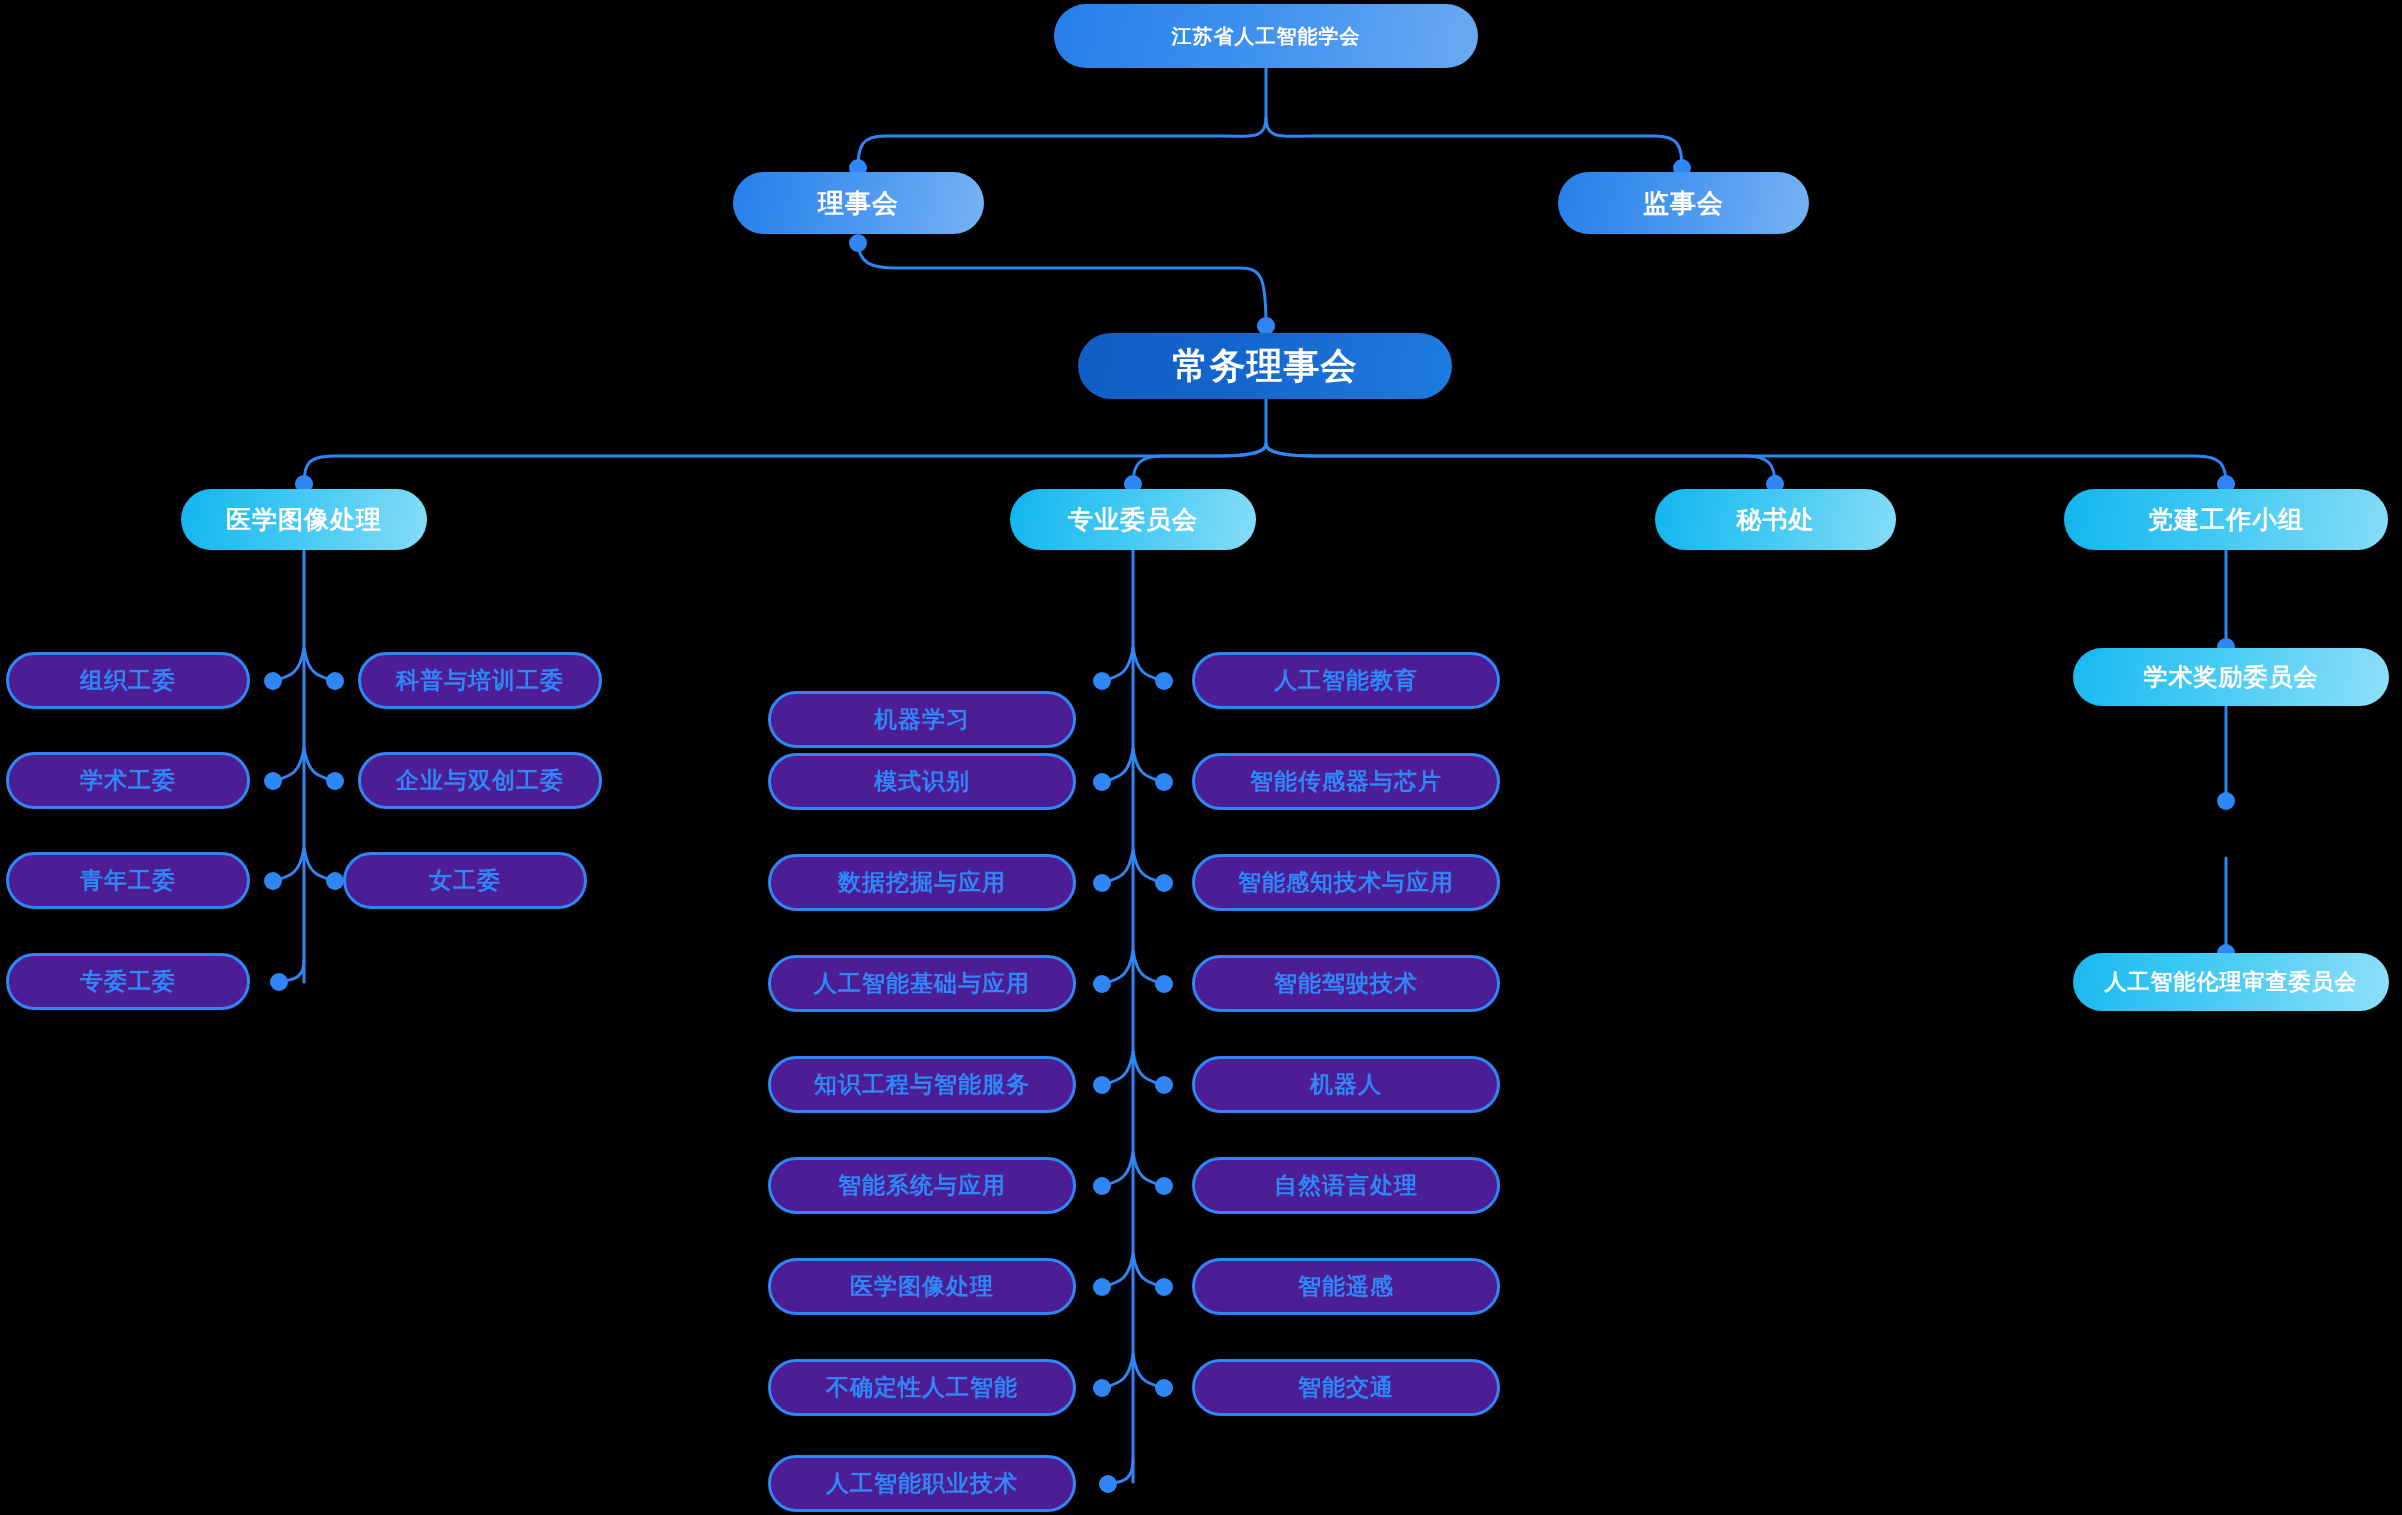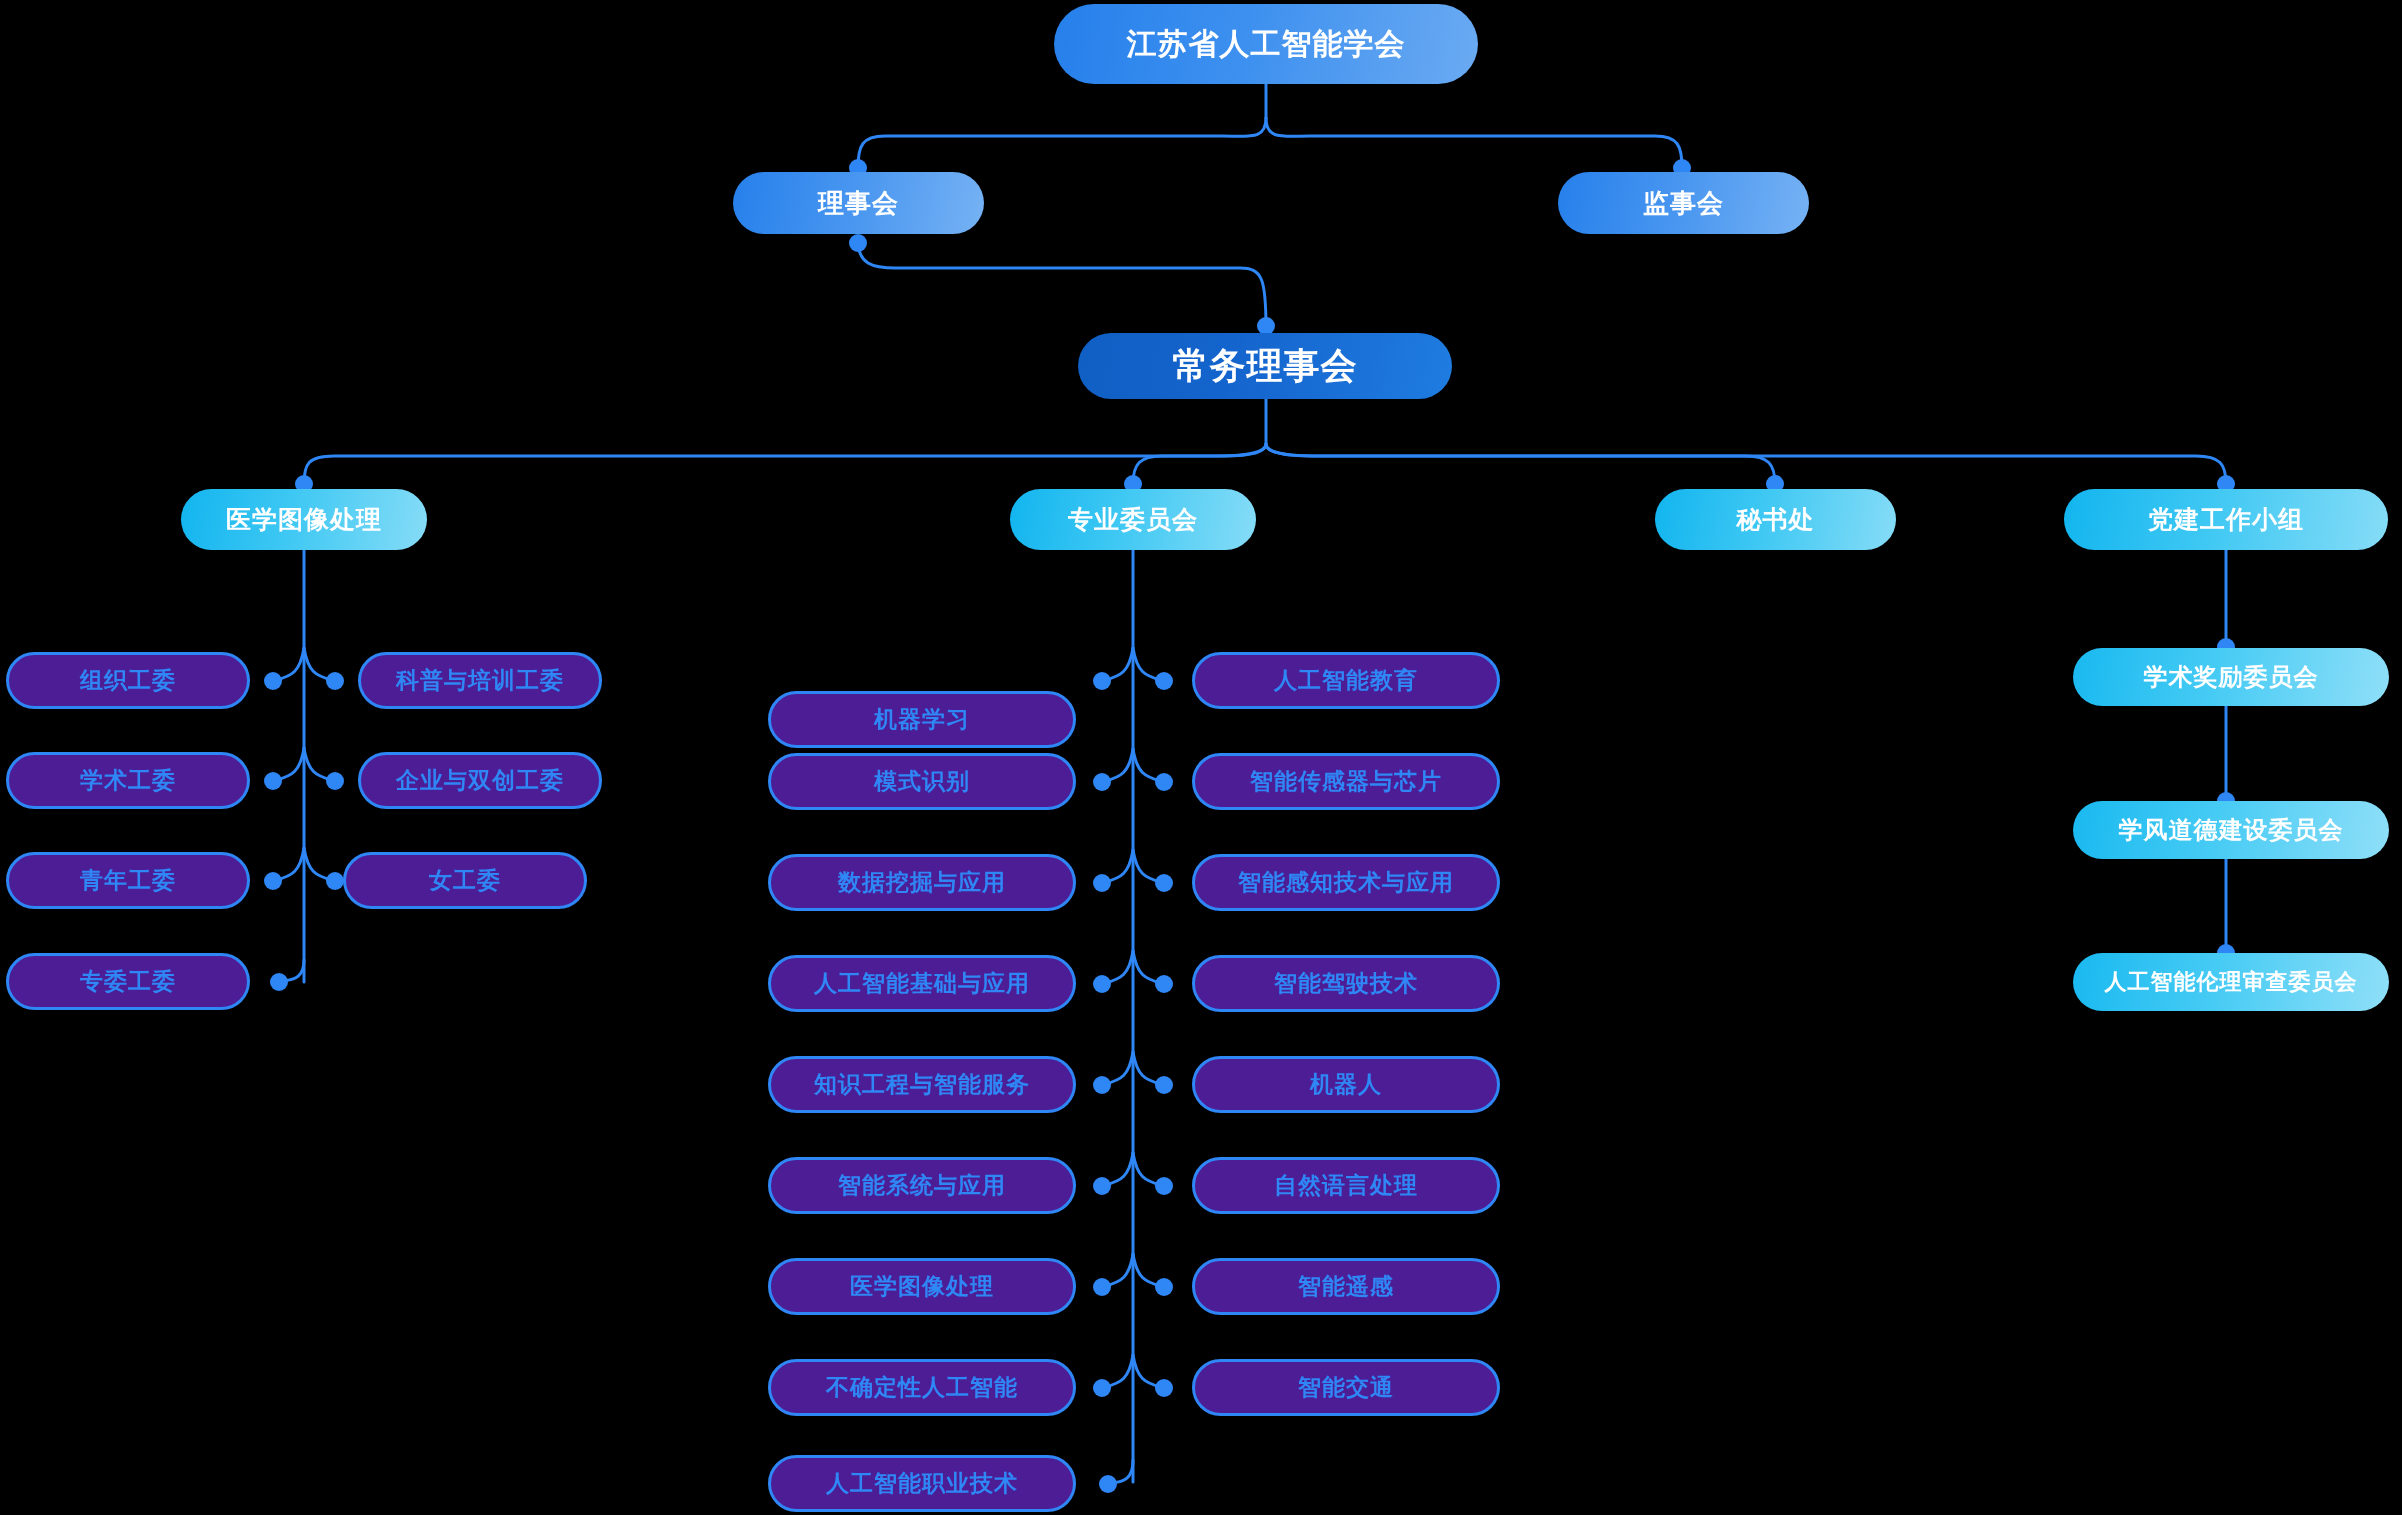--- a/index.html
+++ b/index.html
@@ -35,26 +35,26 @@
     text-align: center;
     white-space: nowrap;
     letter-spacing: 1px;
     z-index: 2;
   }
 
   
   .n-root {
     background: linear-gradient(100deg, #2680eb 0%, #3d90ef 45%, #6aaaf2 100%);
     color: #ffffff;
-    font-size: 30px;
+    font-size: 20px;
     font-weight: 700;
     left: 1054px;
     top: 4px;
     width: 424px;
-    height: 80px;
+    height: 64px;
   }
 
   
   .n-l2 {
     background: linear-gradient(100deg, #2680eb 0%, #4a97f0 50%, #76b2f4 100%);
     color: #ffffff;
     font-size: 26px;
     font-weight: 700;
     height: 62px;
   }
@@ -240,16 +240,15 @@
   <div class="node n-leaf" style="left:1192px; top:652px;  width:308px;">人工智能教育</div>
   <div class="node n-leaf" style="left:1192px; top:753px;  width:308px;">智能传感器与芯片</div>
   <div class="node n-leaf" style="left:1192px; top:854px;  width:308px;">智能感知技术与应用</div>
   <div class="node n-leaf" style="left:1192px; top:955px;  width:308px;">智能驾驶技术</div>
   <div class="node n-leaf" style="left:1192px; top:1056px; width:308px;">机器人</div>
   <div class="node n-leaf" style="left:1192px; top:1157px; width:308px;">自然语言处理</div>
   <div class="node n-leaf" style="left:1192px; top:1258px; width:308px;">智能遥感</div>
   <div class="node n-leaf" style="left:1192px; top:1359px; width:308px;">智能交通</div>
 
   <div class="node n-party-sub" style="top:648px;">学术奖励委员会</div>
-  <div class="node n-party-sub" style="top:801px;">学风道德建设委员会</div>
   <div class="node n-party-sub" style="top:953px; font-size:22px;">人工智能伦理审查委员会</div>
 
 </div>
 
 </body></html>

